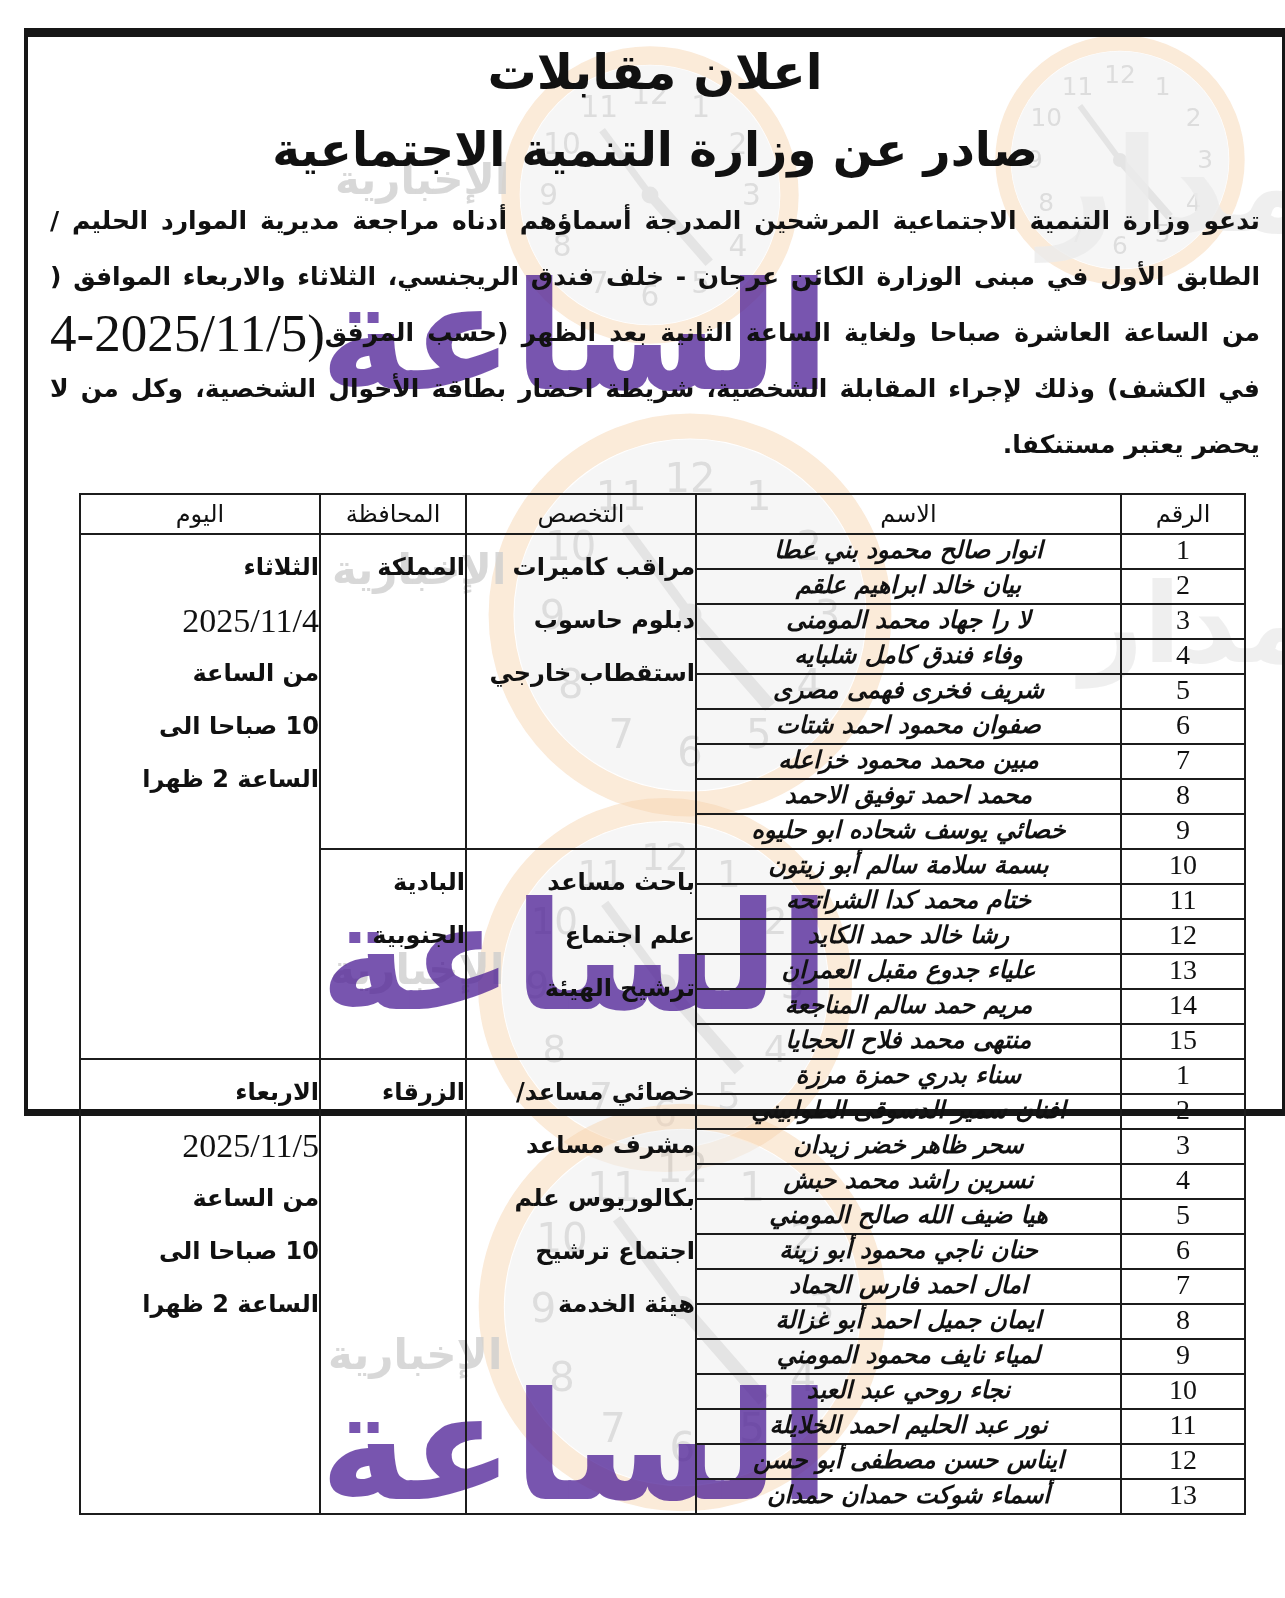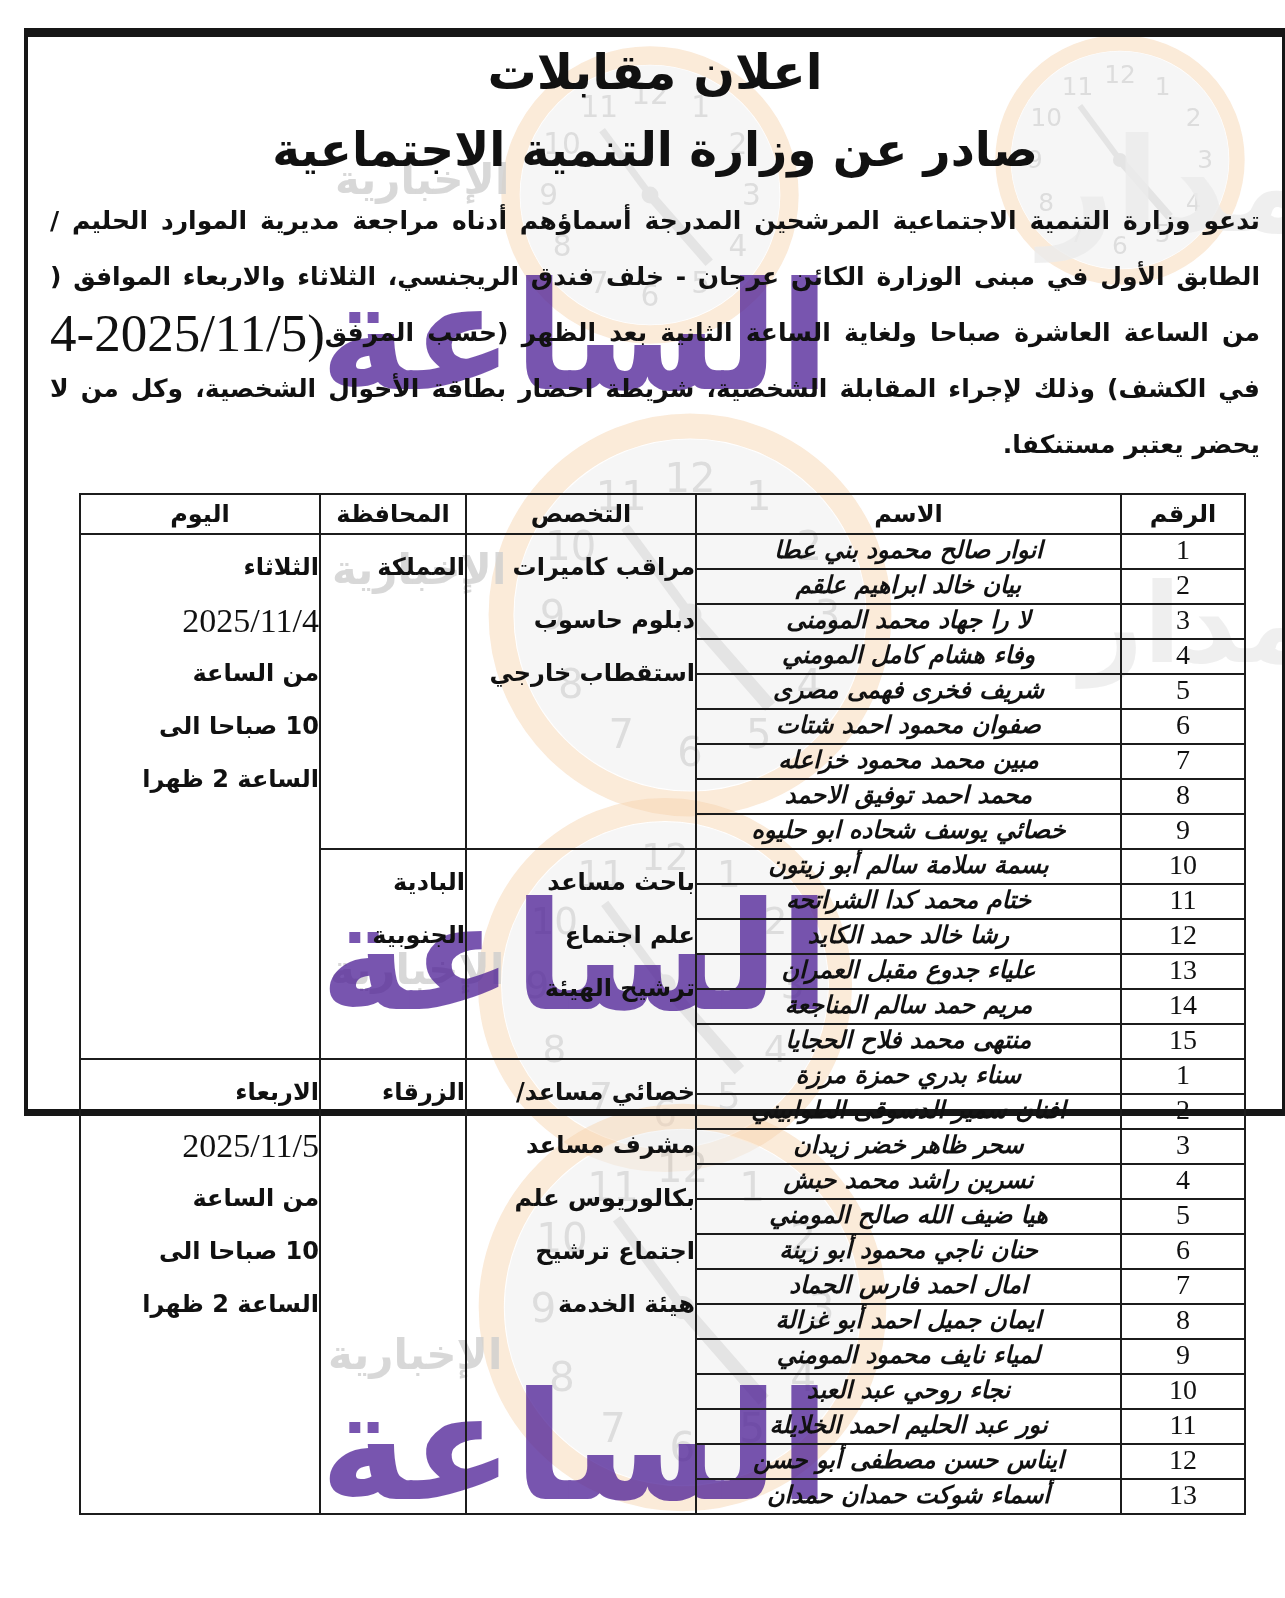--- a/index.html
+++ b/index.html
@@ -23,21 +23,21 @@
   .intro{margin-top:16px;}
   .p-line{height:56px;line-height:56px;font-size:25px;font-weight:bold;
           text-align:justify;text-align-last:justify;direction:rtl;}
   .p-line.last{text-align:right;text-align-last:right;}
   .intro-date{float:left;direction:ltr;font-family:"Liberation Serif",serif;
               font-size:53px;font-weight:normal;line-height:56px;}
   
   table.roster{border-collapse:collapse;table-layout:fixed;width:1165px;
                margin:20px 14px 0 auto;direction:rtl;background:transparent;}
   .roster th,.roster td{border:2px solid #1c1c1c;padding:0;background:transparent;}
-  .roster thead th{height:38px;font-size:24px;font-weight:bold;}
+  .roster thead th{height:38px;font-size:24px;font-weight:normal;}
   td.cell-number{height:33px;text-align:center;vertical-align:top;
                  font-family:"Liberation Serif",serif;font-size:28px;line-height:1.05;}
   td.cell-name{text-align:center;font-weight:bold;font-size:24px;vertical-align:middle;
                padding-bottom:4px;white-space:nowrap;font-style:italic;}
   td.cell-specialty,td.cell-governorate,td.cell-day{vertical-align:top;text-align:right;
                font-weight:bold;font-size:24px;padding-top:6px;}
   td.cell-specialty div,td.cell-governorate div,td.cell-day div{line-height:53px;}
   .date-serif{font-family:"Liberation Serif",serif;font-weight:normal;font-size:34px;}
 </style>
 </head>
@@ -207,21 +207,21 @@
         <tr>
           <td class="cell-number">2</td>
           <td class="cell-name">بيان خالد ابراهيم علقم</td>
         </tr>
         <tr>
           <td class="cell-number">3</td>
           <td class="cell-name">لا را جهاد محمد المومنى</td>
         </tr>
         <tr>
           <td class="cell-number">4</td>
-          <td class="cell-name">وفاء هشام كامل المومني</td>
+          <td class="cell-name">وفاء فندق كامل شلبايه</td>
         </tr>
         <tr>
           <td class="cell-number">5</td>
           <td class="cell-name">شريف فخرى فهمى مصرى</td>
         </tr>
         <tr>
           <td class="cell-number">6</td>
           <td class="cell-name">صفوان محمود احمد شتات</td>
         </tr>
         <tr>

